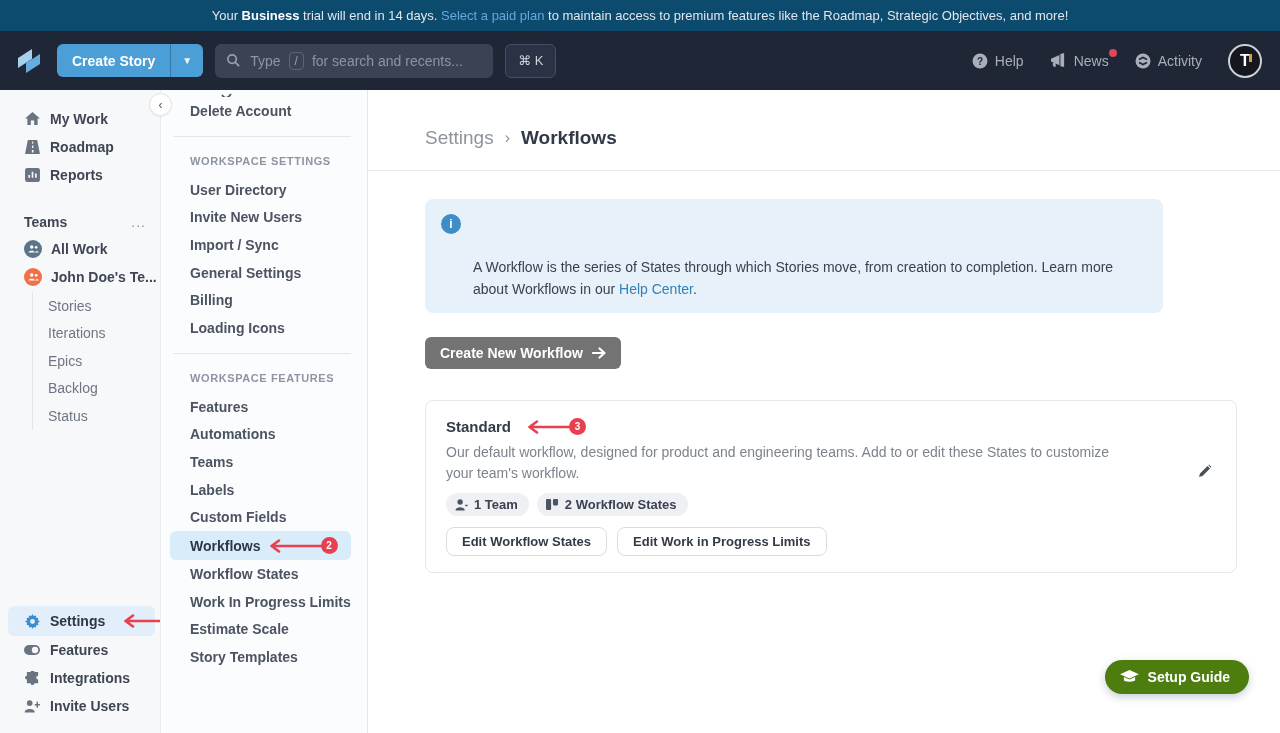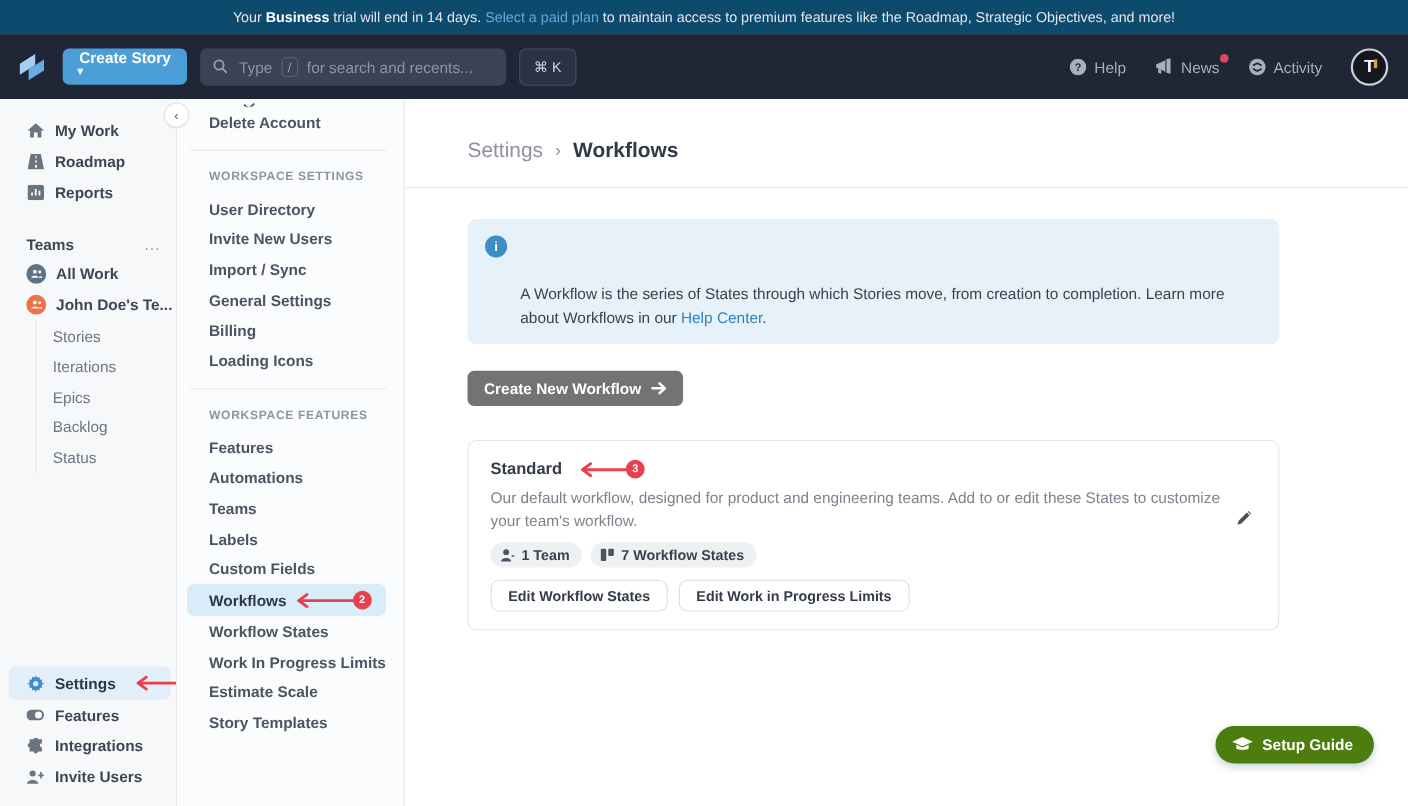--- a/index.html
+++ b/index.html
@@ -8,21 +8,21 @@
 
   
   .banner { height:31px; background:#0c4a6e; color:#e3e6ea; font-size:13px;
             display:flex; align-items:center; justify-content:center; white-space:pre; }
   .banner b { color:#fff; }
   .banner .link { color:#64a9dc; cursor:pointer; }
 
   
   .topbar { height:59px; background:#1f2635; display:flex; align-items:center; padding:0 18px 0 14px; }
   .logo { width:30px; height:30px; margin-right:13px; flex:0 0 auto; }
-  .create-story { display:flex; align-items:stretch; background:#4c9fd6; border-radius:6px; overflow:hidden; height:33px;flex-direction:column; }
+  .create-story { display:flex; align-items:stretch; background:#4c9fd6; border-radius:6px; overflow:hidden; height:33px; }
   .create-story .cs-main { color:#fff; font-weight:700; font-size:14px; padding:0 15px; display:flex; align-items:center; }
   .create-story .cs-divider { width:1px; background:rgba(20,50,80,.35); }
   .create-story .cs-caret { color:#eaf4fb; font-size:10px; padding:0 11px; display:flex; align-items:center; }
   .searchbox { margin-left:12px; width:278px; height:34px; background:#3a4354; border-radius:6px;
                display:flex; align-items:center; padding:0 11px; color:#8d95a4; font-size:14px; }
   .searchbox .mag { margin-right:9px; display:flex; }
   .slashbox { border:1px solid #5a6477; border-radius:4px; padding:0 5px; font-size:12px; line-height:16px;
               margin:0 8px; color:#98a0ad; }
   .kbdbox { margin-left:12px; height:34px; border:1px solid #454f63; background:#2a3245; border-radius:6px;
             color:#ced2d9; font-size:13px; display:flex; align-items:center; padding:0 12px; }
@@ -86,21 +86,21 @@
   .content-body { padding:28px 0 0 57px; }
   .info-banner { width:738px; background:#e7f1f9; border-radius:8px; padding:13px 16px; display:flex; gap:12px; }
   .info-ic { width:20px; height:20px; border-radius:50%; background:#3d8dc6; color:#fff; font-weight:700;
              font-size:12px; display:flex; align-items:center; justify-content:center; flex:0 0 auto; margin-top:2px; }
   .info-text { font-size:14px; color:#3a4150; line-height:1.55; max-width:660px;margin-top:45px; }
   .info-text .link { color:#3181bb; cursor:pointer; }
 
   .create-btn { margin-top:24px; display:inline-flex; align-items:center; gap:9px; background:#737373; color:#fff;
                 font-weight:700; font-size:14px; border:none; border-radius:6px; padding:8px 15px; cursor:pointer; }
 
-  .card { margin-top:31px; width:738px; border:1px solid #e4e7eb; border-radius:8px; padding:17px 20px 16px; position:relative; }
+  .card { margin-top:31px; width:812px; border:1px solid #e4e7eb; border-radius:8px; padding:17px 20px 16px; position:relative; }
   .card-title-row { display:flex; align-items:center; gap:8px; }
   .card-title { font-size:15px; font-weight:700; color:#333a48; }
   .card-desc { margin-top:7px; font-size:14px; color:#7d838d; line-height:1.5; max-width:672px; }
   .badge-row { margin-top:9px; display:flex; gap:8px; }
   .badge { background:#eef0f3; border-radius:14px; padding:4px 11px 4px 9px; font-size:13px; font-weight:700;
            color:#3a4150; display:flex; align-items:center; gap:6px; }
   .badge .ic { display:flex; color:#4c5462; }
   .btn-row { margin-top:11px; display:flex; gap:10px; }
   .card-btn { background:#fff; border:1px solid #d9dde3; border-radius:8px; padding:6px 15px; font-size:13px;
               font-weight:700; color:#333a48; cursor:pointer; font-family:inherit; }
@@ -369,21 +369,21 @@
             </span>
             <span>1 Team</span>
           </span>
           <span class="badge">
             <span class="ic">
               <svg width="13" height="13" viewBox="0 0 14 14" fill="#4c5462">
                   <rect x="0" y="1" width="5.5" height="12" rx="1.2"></rect>
                   <rect x="7.5" y="1" width="5.5" height="7" rx="1.2"></rect>
                 </svg>
             </span>
-            <span>7 Workflow States</span>
+            <span>2 Workflow States</span>
           </span>
         </div>
         <div class="btn-row">
           <button class="card-btn">Edit Workflow States</button>
           <button class="card-btn">Edit Work in Progress Limits</button>
         </div>
         <span class="pencil-btn">
           <svg width="16" height="16" viewBox="0 0 16 16">
             <path d="M2 14 L3 10.5 L10.5 3 L13 5.5 L5.5 13 Z" fill="#4a5057"></path>
             <path d="M12 1.5 L14.5 4 L13.8 4.7 L11.3 2.2 Z" fill="#4a5057"></path>

